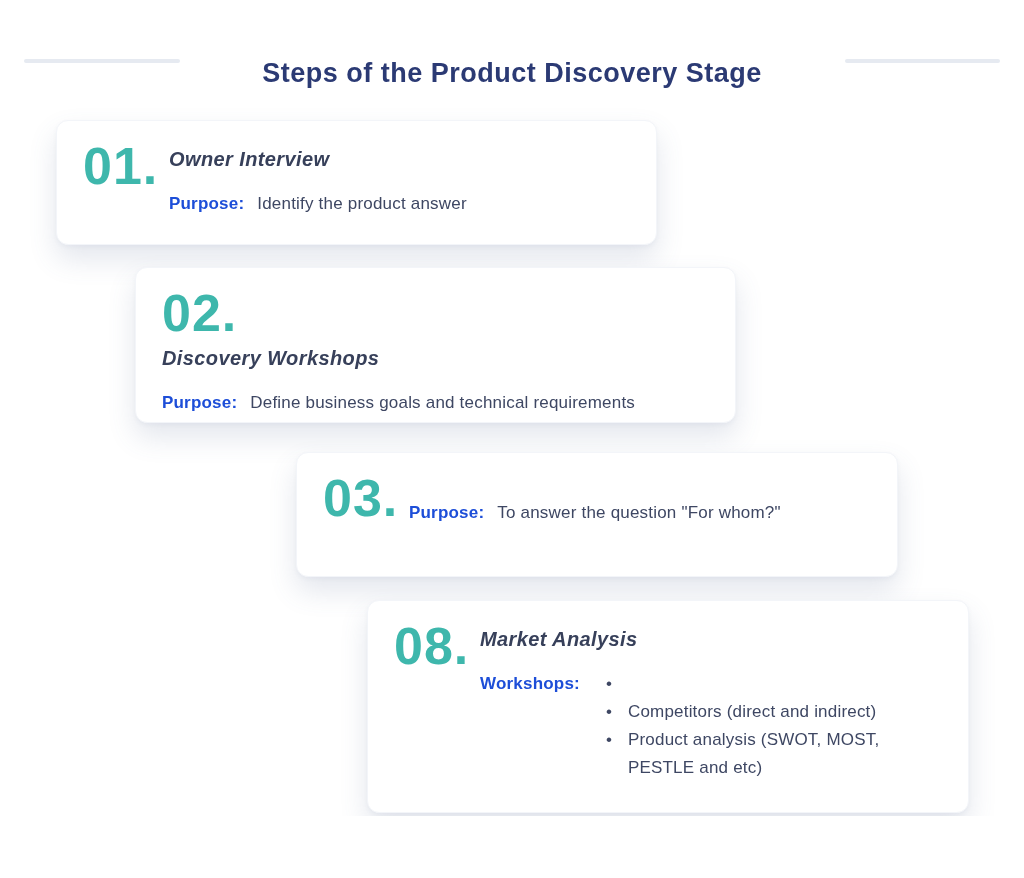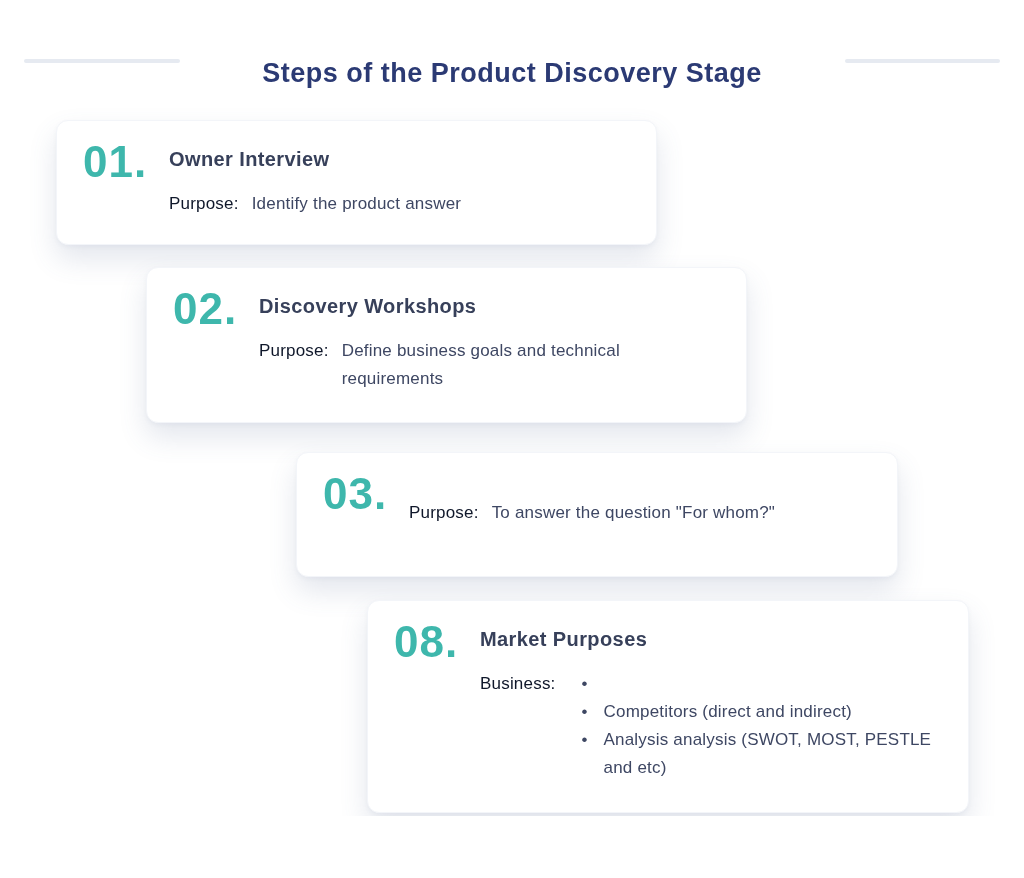--- a/index.html
+++ b/index.html
@@ -45,56 +45,57 @@
     border: 1px solid #f3f5f9;
     border-radius: 12px;
     box-shadow: 0 2px 4px rgba(80, 98, 140, 0.05),
                 0 14px 28px rgba(80, 98, 140, 0.16);
     box-sizing: border-box;
     display: flex;
     align-items: flex-start;
     padding: 19px 30px 18px 26px;
   }
   .card-1 { left: 56px;  top: 120px; width: 601px; height: 125px; }
-  .card-2 { left: 146px; top: 267px; width: 601px; height: 156px; }
+  .card-2 { left: 135px; top: 267px; width: 601px; height: 156px; flex-direction: column; }
   .card-3 { left: 296px; top: 452px; width: 602px; height: 125px; }
   .card-4 { left: 367px; top: 600px; width: 602px; height: 213px; }
 
   .step-number {
     width: 86px;
     flex-shrink: 0;
-    font-size: 44px;
+    font-size: 52px;
     line-height: 1.0;
     font-weight: bold;
     letter-spacing: 1px;
     color: #3eb7ac;
   }
   .card-content {
     flex: 1;
     padding-top: 8px;
     min-width: 0;
   }
   .step-title {
     font-size: 20px;
     font-weight: bold;
     letter-spacing: 0.4px;
     color: #37405a;
+    font-style: italic;
   }
   .purpose-row {
     display: flex;
     align-items: flex-start;
     margin-top: 19px;
     font-size: 17px;
     line-height: 1.65;
     letter-spacing: 0.2px;
     color: #3e4763;
   }
   .purpose-label {
-    font-weight: normal;
-    color: #0f172a;
+    font-weight: bold;
+    color: #1d4ed8;
     white-space: nowrap;
     margin-right: 13px;
     flex-shrink: 0;
   }
   .card-4 .purpose-label { margin-right: 26px; }
   .purpose-text {
     min-width: 0;
   }
   .bullet-list {
     list-style: none;
@@ -150,33 +151,33 @@
       <div class="purpose-row">
         <span class="purpose-label">Purpose:</span>
         <span class="purpose-text">To answer the question "For whom?"</span>
       </div>
     </div>
   </div>
 
   <div class="card card-4">
     <div class="step-number">08.</div>
     <div class="card-content">
-      <div class="step-title">Market Purposes</div>
+      <div class="step-title">Market Analysis</div>
       <div class="purpose-row">
-        <span class="purpose-label">Business:</span>
+        <span class="purpose-label">Workshops:</span>
         <ul class="bullet-list">
           <li class="bullet-item">
             <span class="bullet-glyph">•</span>
           </li>
           <li class="bullet-item">
             <span class="bullet-glyph">•</span>
             <span class="bullet-text">Competitors (direct and indirect)</span>
           </li>
           <li class="bullet-item">
             <span class="bullet-glyph">•</span>
-            <span class="bullet-text">Analysis analysis (SWOT, MOST, PESTLE and etc)</span>
+            <span class="bullet-text">Product analysis (SWOT, MOST, PESTLE and etc)</span>
           </li>
         </ul>
       </div>
     </div>
   </div>
 
 </div>
 
 </body></html>

